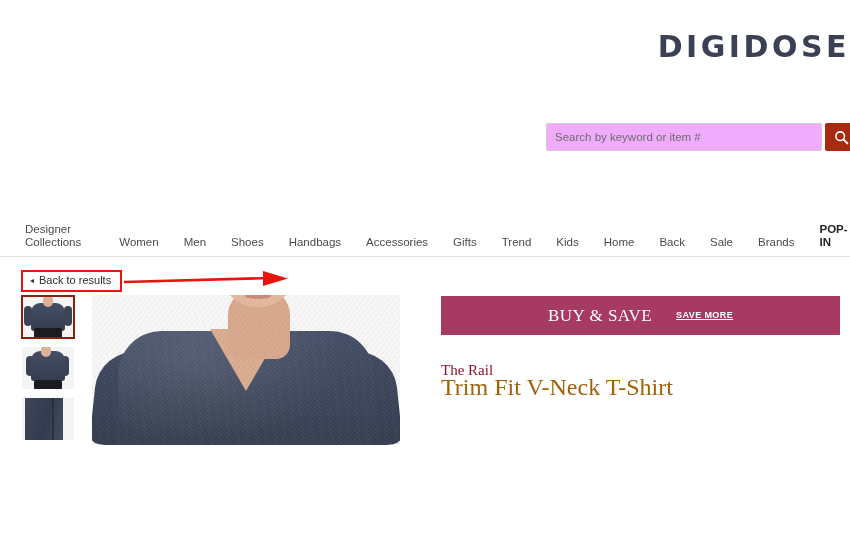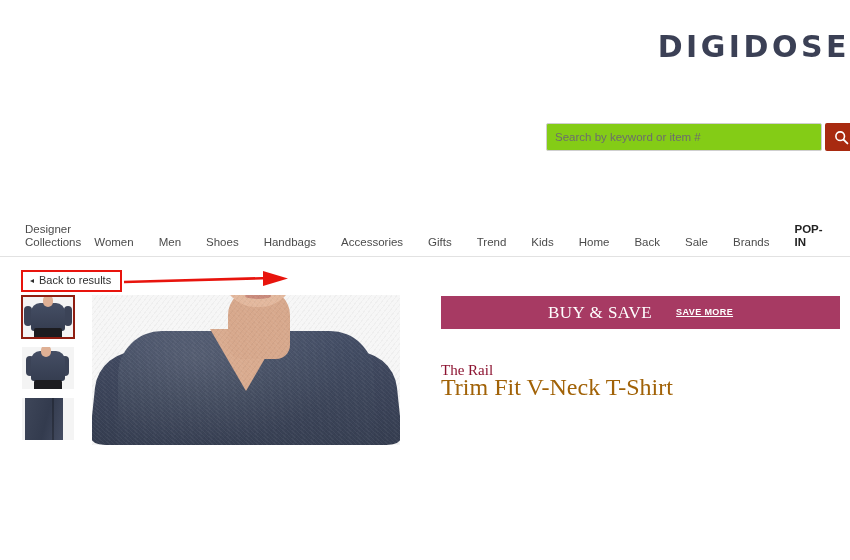--- a/index.html
+++ b/index.html
@@ -45,21 +45,21 @@
   .search-input {
     width: 258px;
     height: 26px;
     box-sizing: content-box;
     border: 1px solid #cfcfcf;
     border-radius: 2px;
     padding: 0 8px;
     font-family: "Liberation Sans", sans-serif;
     font-size: 11.5px;
     color: #555;
-    background: #84cc16;
+    background: #f0abfc;
     outline: none;
   }
   .search-input::placeholder {
     color: #6d6d6d;
     opacity: 1;
   }
   .search-btn {
     margin-left: 3px;
     width: 33px;
     height: 28px;
@@ -94,21 +94,21 @@
     gap: 0;
   }
   .nav-item {
     font-size: 11.5px;
     color: #4b4b4b;
     line-height: 13px;
     white-space: pre-line;
     cursor: pointer;
     margin-right: 25px;
   }
-  .nav-item:first-child { margin-right: 13px; }
+  .nav-item:first-child { margin-right: 38px; }
   .nav-item.bold {
     font-weight: 700;
     color: #222222;
     margin-right: 8px;
   }
 
   
   .breadcrumb-row {
     position: absolute;
     top: 268px;
@@ -322,21 +322,21 @@
     position: absolute; left: 30px; top: 0; width: 2px; height: 100%;
     background: rgba(0,0,0,0.25);
   }
 
   
   .promo-banner {
     position: absolute;
     left: 441px;
     top: 296px;
     width: 399px;
-    height: 33px;
+    height: 39px;
     background: #a73a63;
     display: flex;
     align-items: center;
     justify-content: center;
     gap: 24px;
   }
   .promo-title {
     font-family: "Liberation Serif", serif;
     font-size: 17px;
     color: #ffffff;

